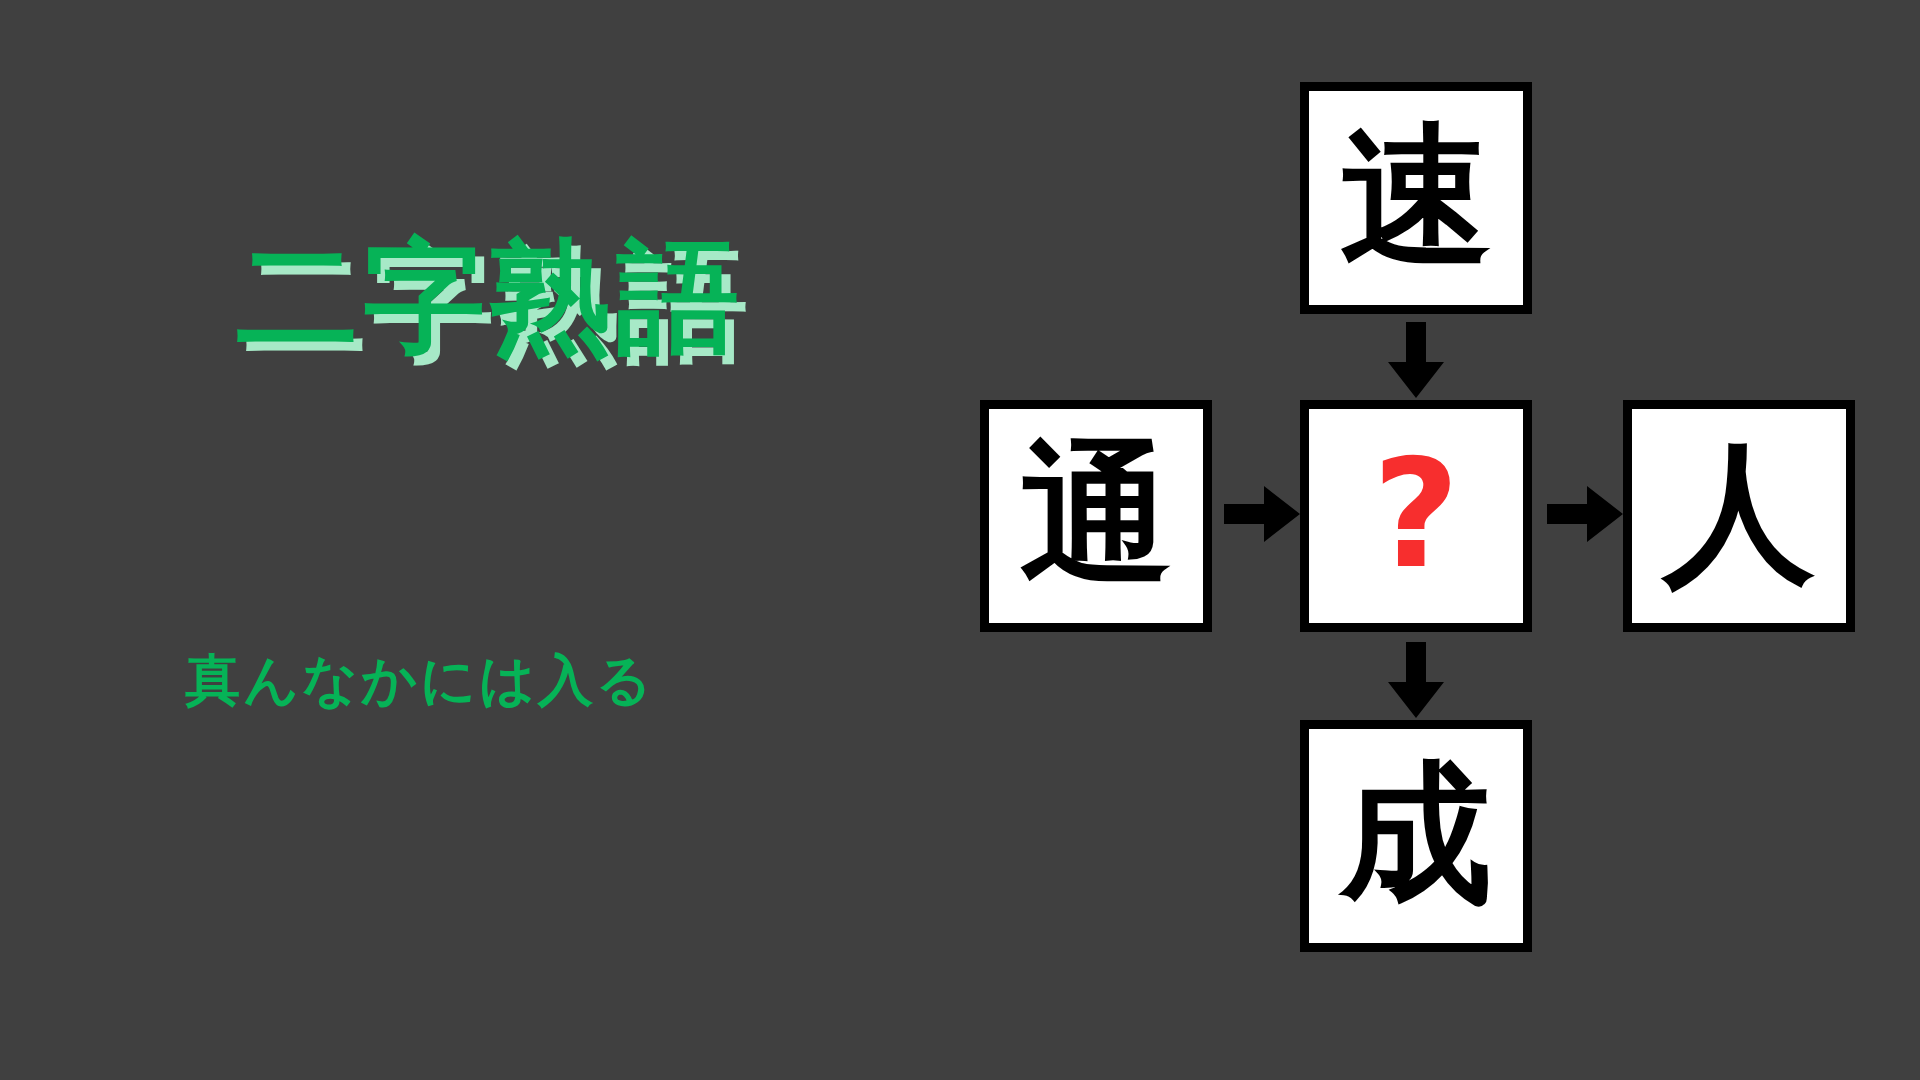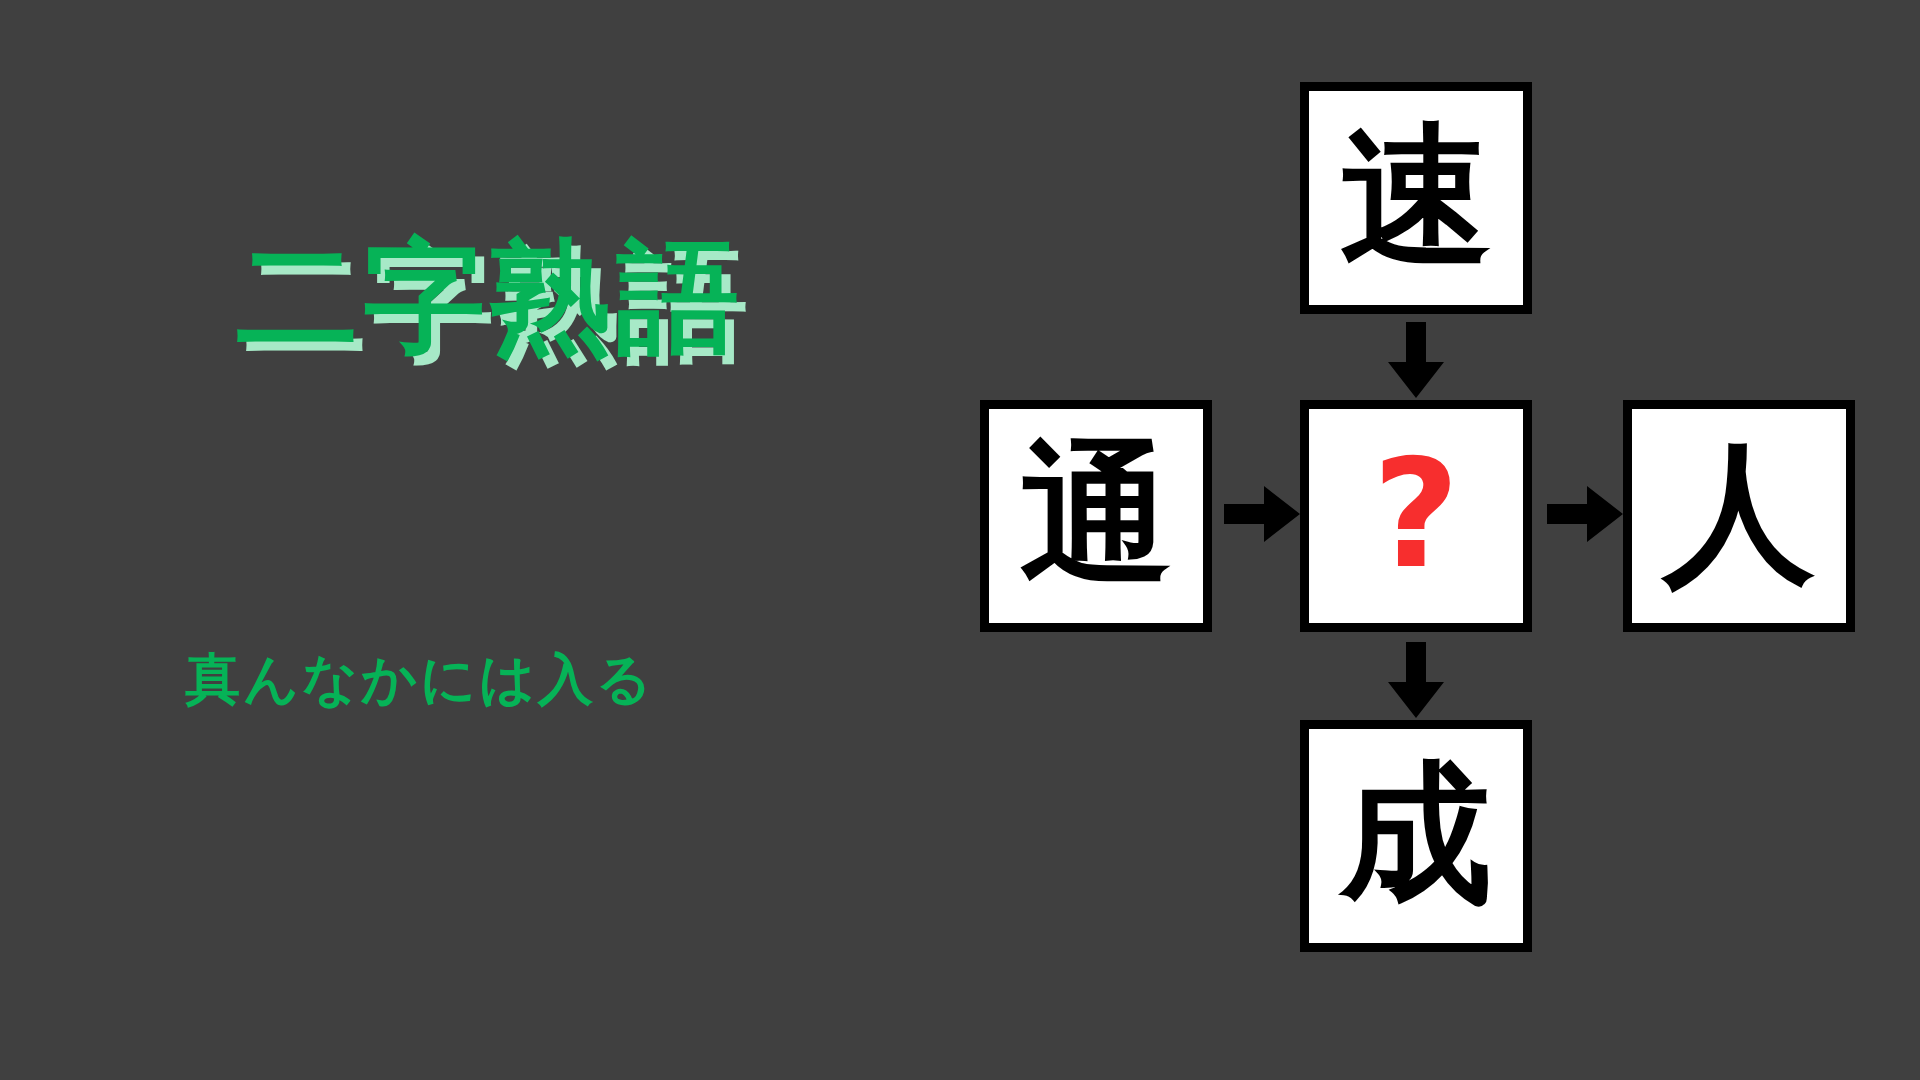--- a/index.html
+++ b/index.html
@@ -51,21 +51,21 @@
   }
 
   .subhead-block {
     position: absolute;
     left: 0px;
     top: 648px;
     width: 840px;
     text-align: center;
   }
   .subhead {
-    font-family: Liberation Serif, serif;
+    font-family: Liberation Sans, sans-serif;
     font-weight: 700;
     font-size: 55px;
     line-height: 1.18;
     letter-spacing: 0.05em;
     color: #06b357;
     white-space: nowrap;
   }
 
   
   #puzzle {

